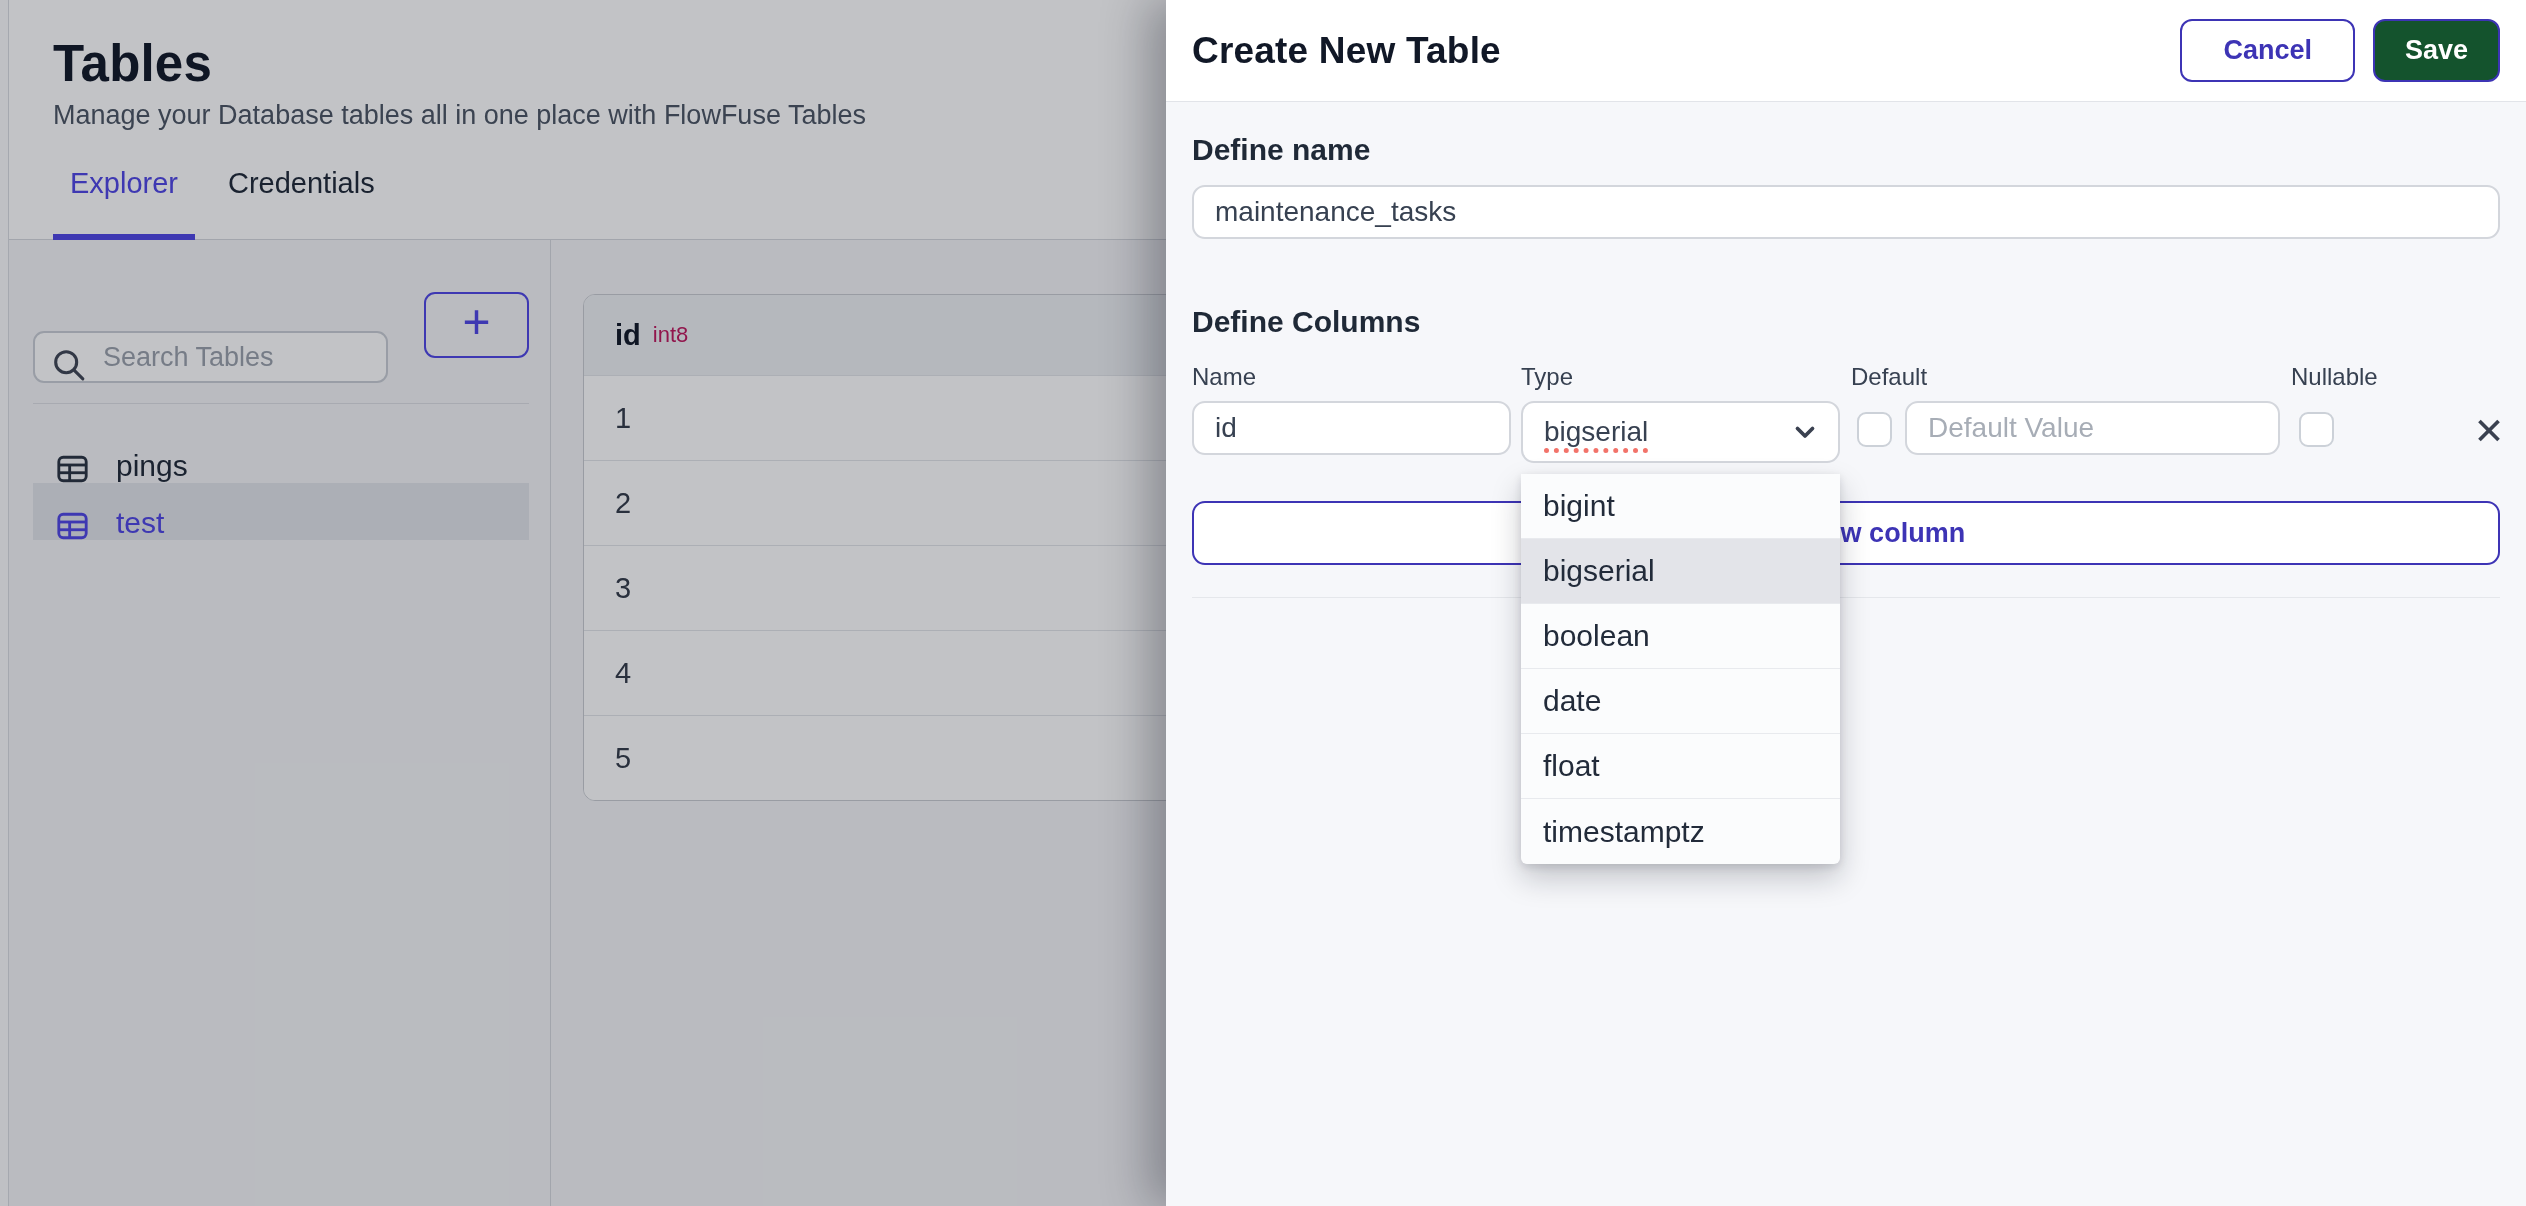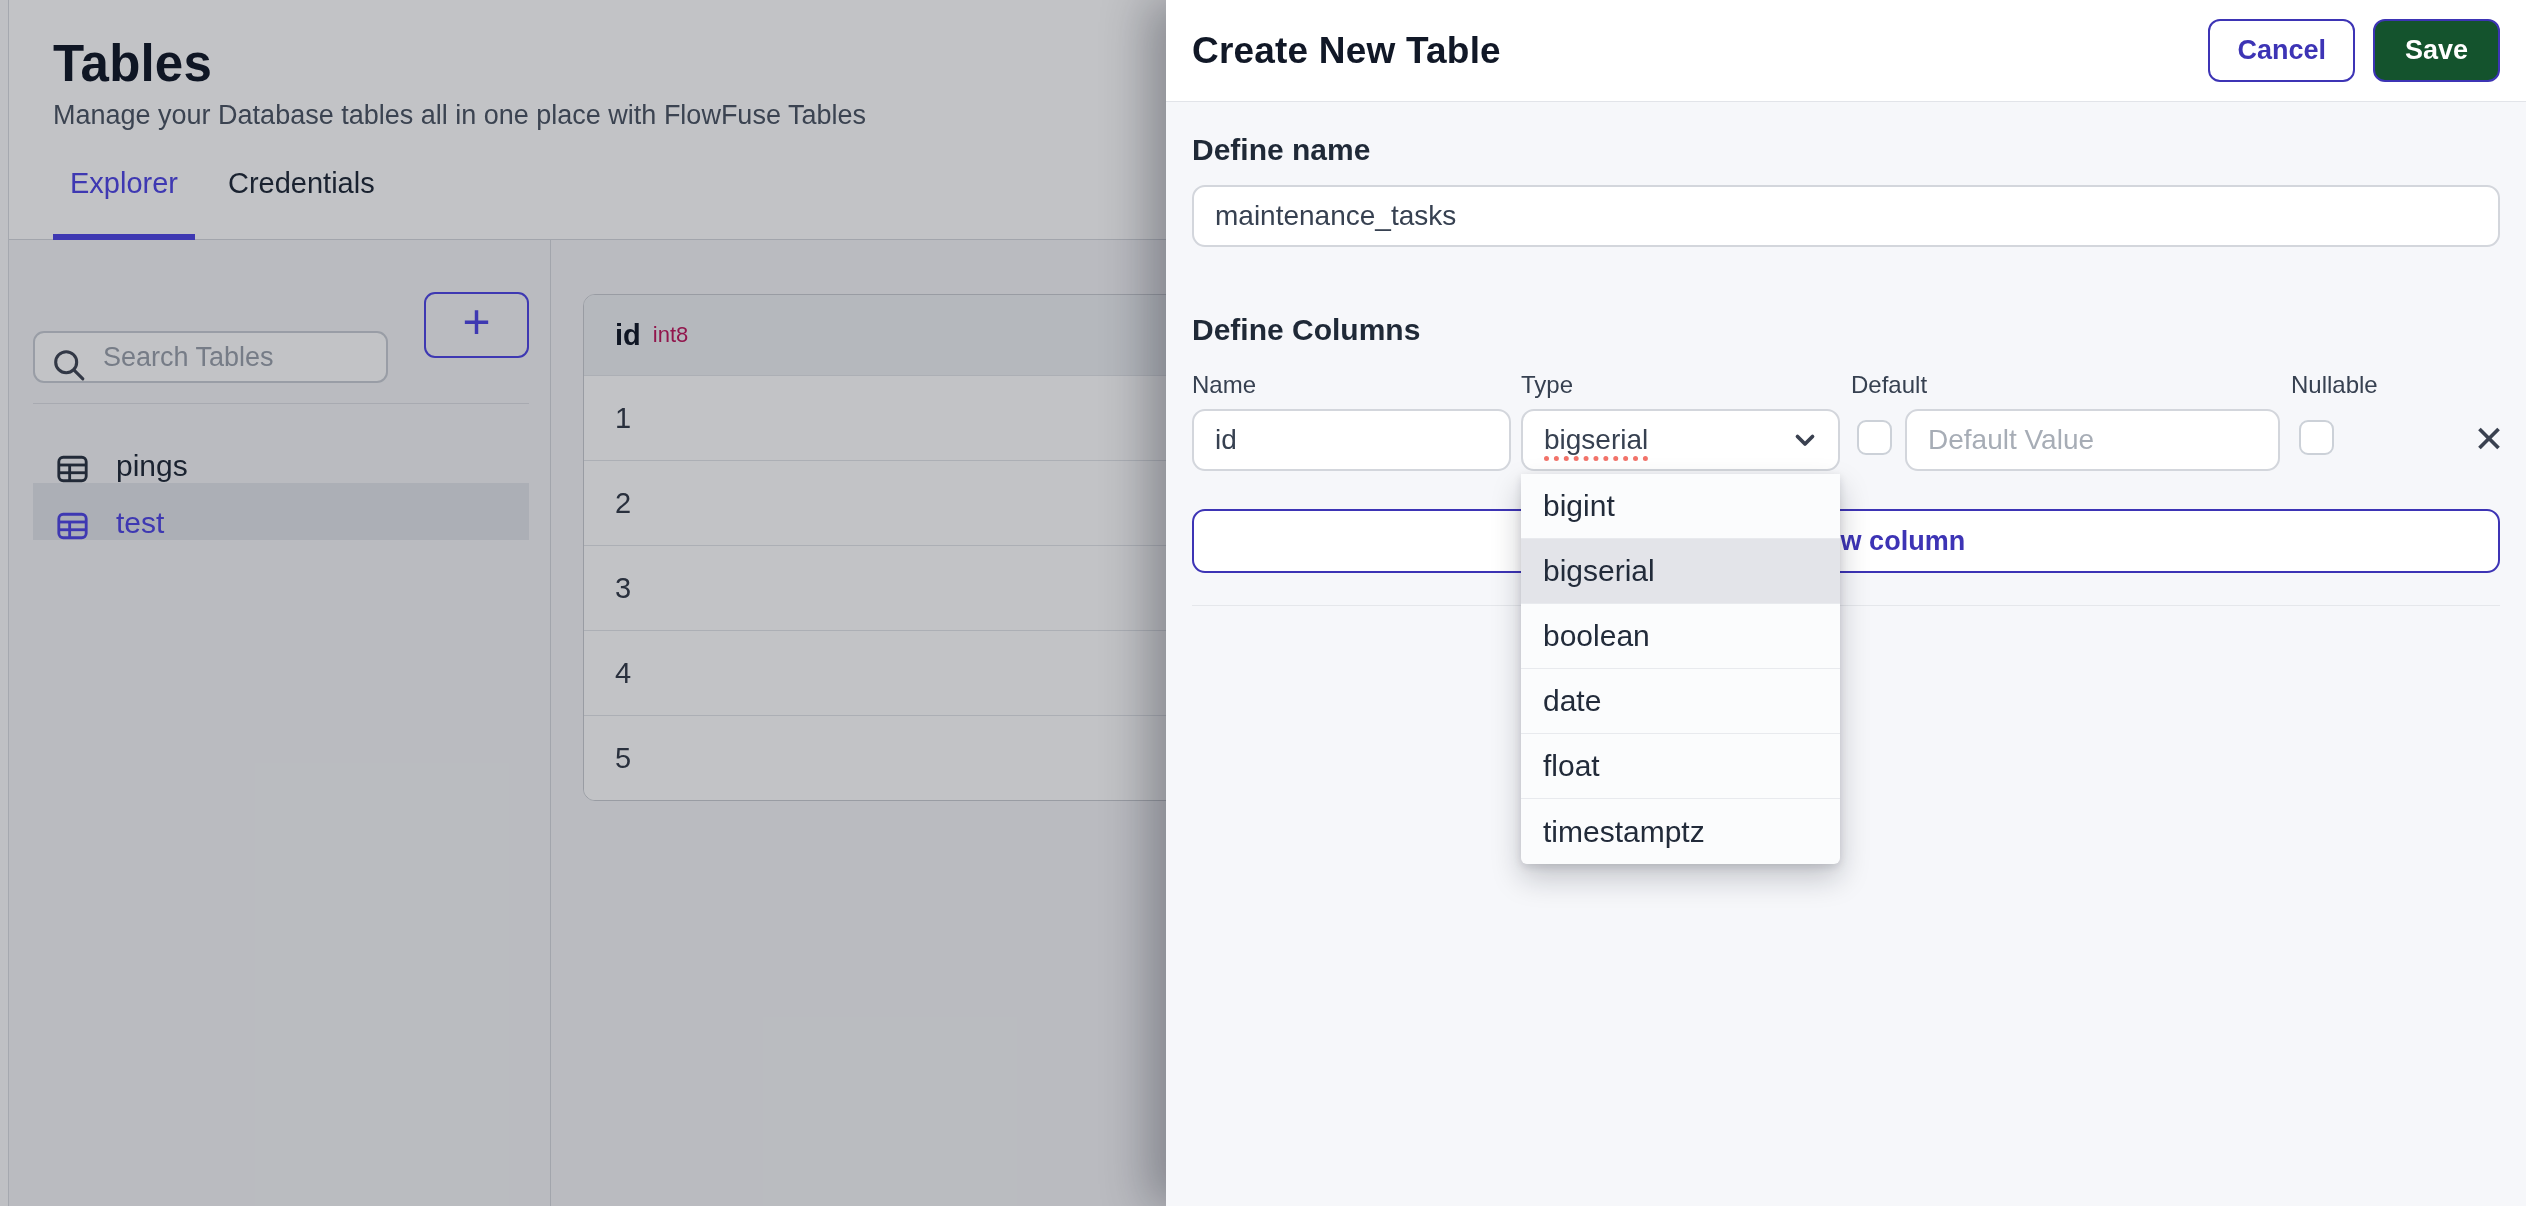--- a/index.html
+++ b/index.html
@@ -41,26 +41,26 @@
   .dt-row { height:85px; display:flex; align-items:center; padding-left:31px; font-size:29px; color:#333b49; border-top:1px solid #e2e4e8; background:#ffffff; }
 
   
   .overlay { position:absolute; inset:0; background:rgba(13,17,28,0.25); z-index:5; }
 
   
   .drawer { position:absolute; left:1166px; top:0; width:1360px; height:100%; background:#f6f7fa; z-index:10; box-shadow:-18px 0 44px rgba(10,14,25,0.30); }
   .drawer-header { height:102px; background:#ffffff; border-bottom:1px solid #e2e4e9; display:flex; align-items:center; padding:0 26px; }
   .drawer-title { flex:1; font-size:37px; font-weight:700; color:#111827; letter-spacing:.2px; }
   .btn { font-family:inherit; font-size:27px; font-weight:700; border-radius:12px; height:63px; cursor:pointer; }
-  .btn-cancel { background:#ffffff; border:2.5px solid #3d34b5; color:#3d34b5; padding:0 27px; margin-right:18px; }
+  .btn-cancel { background:#ffffff; border:2.5px solid #3d34b5; color:#3d34b5; padding:0 41px; margin-right:18px; }
   .btn-save { background:#14532d; border:2.5px solid #3d34b5; color:#ffffff; padding:0 30px; }
 
   .drawer-body { position:relative; padding:31px 26px 0 26px; }
   .section-label { font-size:30px; font-weight:700; color:#1f2937; }
-  .text-input { width:100%; height:62px; background:#ffffff; border:2px solid #d3d6dc; border-radius:13px; padding:4px 21px; font-size:28px; color:#374151; outline:none; font-family:inherit; }
+  .text-input { width:100%; height:54px; background:#ffffff; border:2px solid #d3d6dc; border-radius:13px; padding:4px 21px; font-size:28px; color:#374151; outline:none; font-family:inherit; }
   .text-input::placeholder { color:#a7adb6; }
   .name-input { margin-top:18px; }
   .columns-label { margin-top:66px; }
 
   .column-row { position:relative; margin-top:24px; height:110px; }
   .field-label { position:absolute; top:0; font-size:24px; color:#374151; }
   .fl-name { left:0; } .fl-type { left:329px; } .fl-default { left:659px; } .fl-nullable { left:1099px; }
   .cr-name { position:absolute; left:0; top:38px; width:319px; }
   .type-select { position:absolute; left:329px; top:38px; width:319px; height:62px; background:#ffffff; border:2px solid #d3d6dc; border-radius:13px; display:flex; align-items:center; padding:0 18px 0 21px; cursor:pointer; }
   .type-select-value { flex:1; font-size:28px; color:#374151; text-decoration:underline dotted #f2736a; text-decoration-thickness:4.5px; text-underline-offset:7px; }

